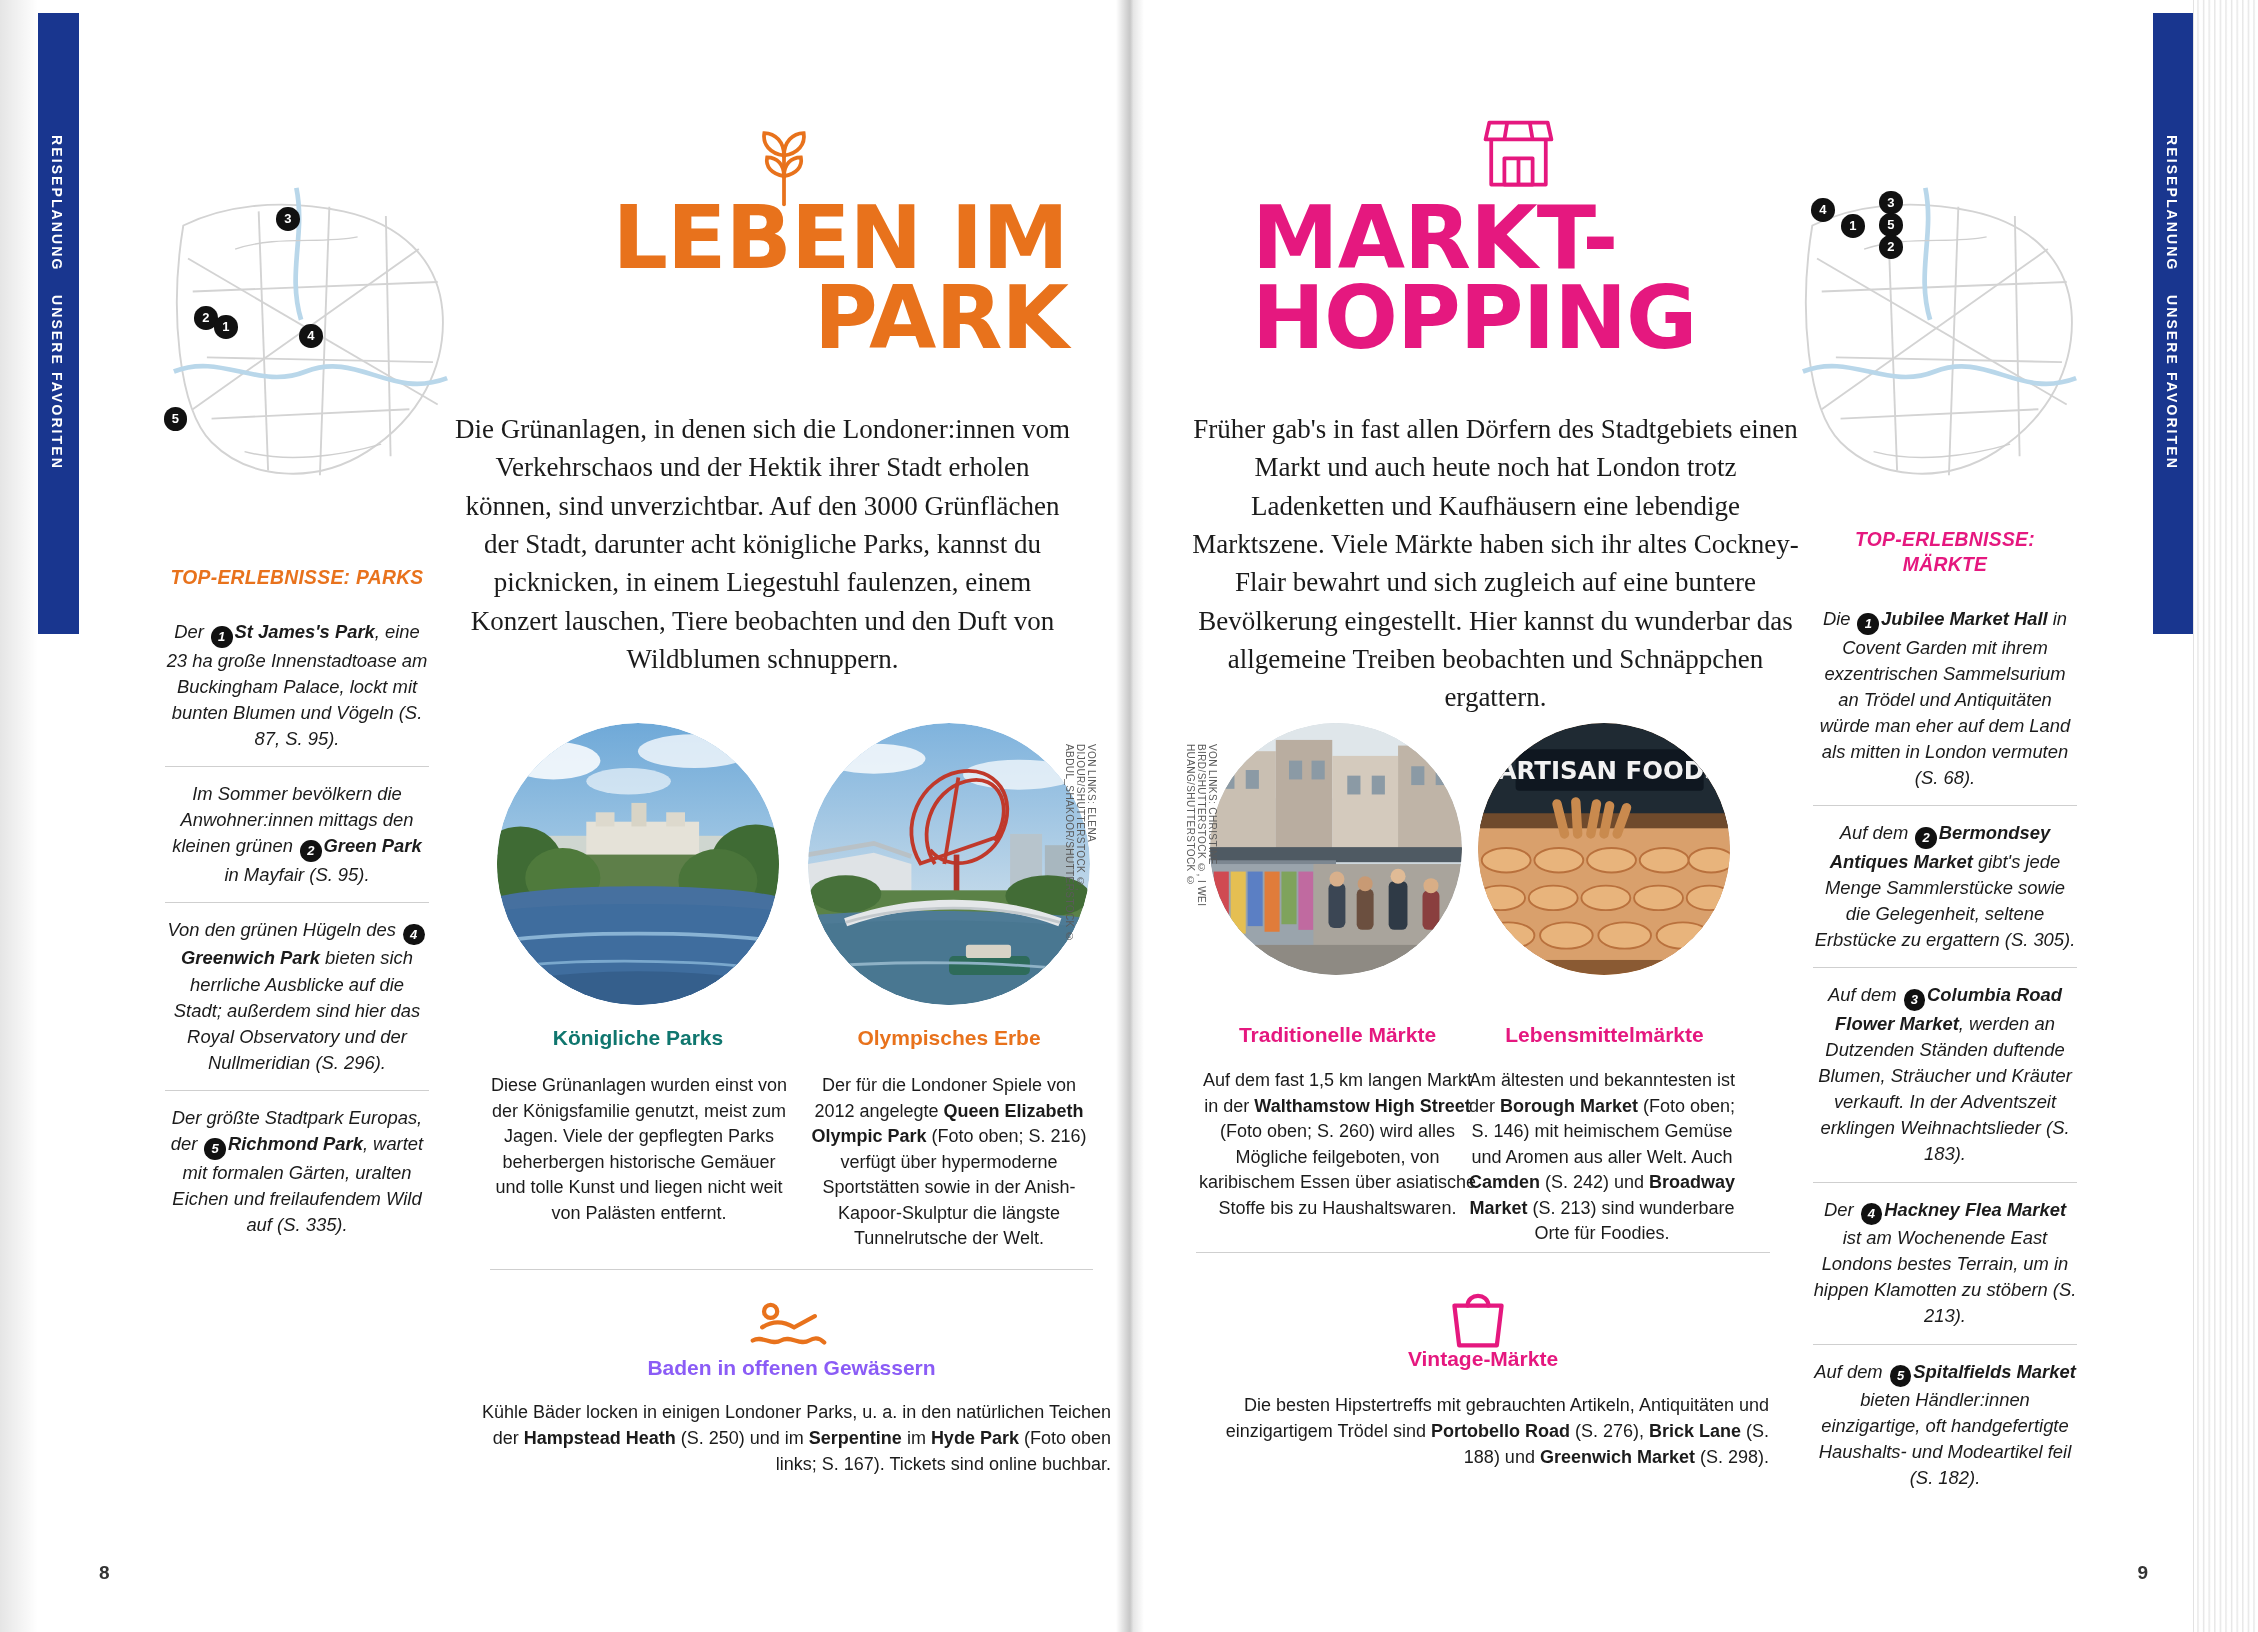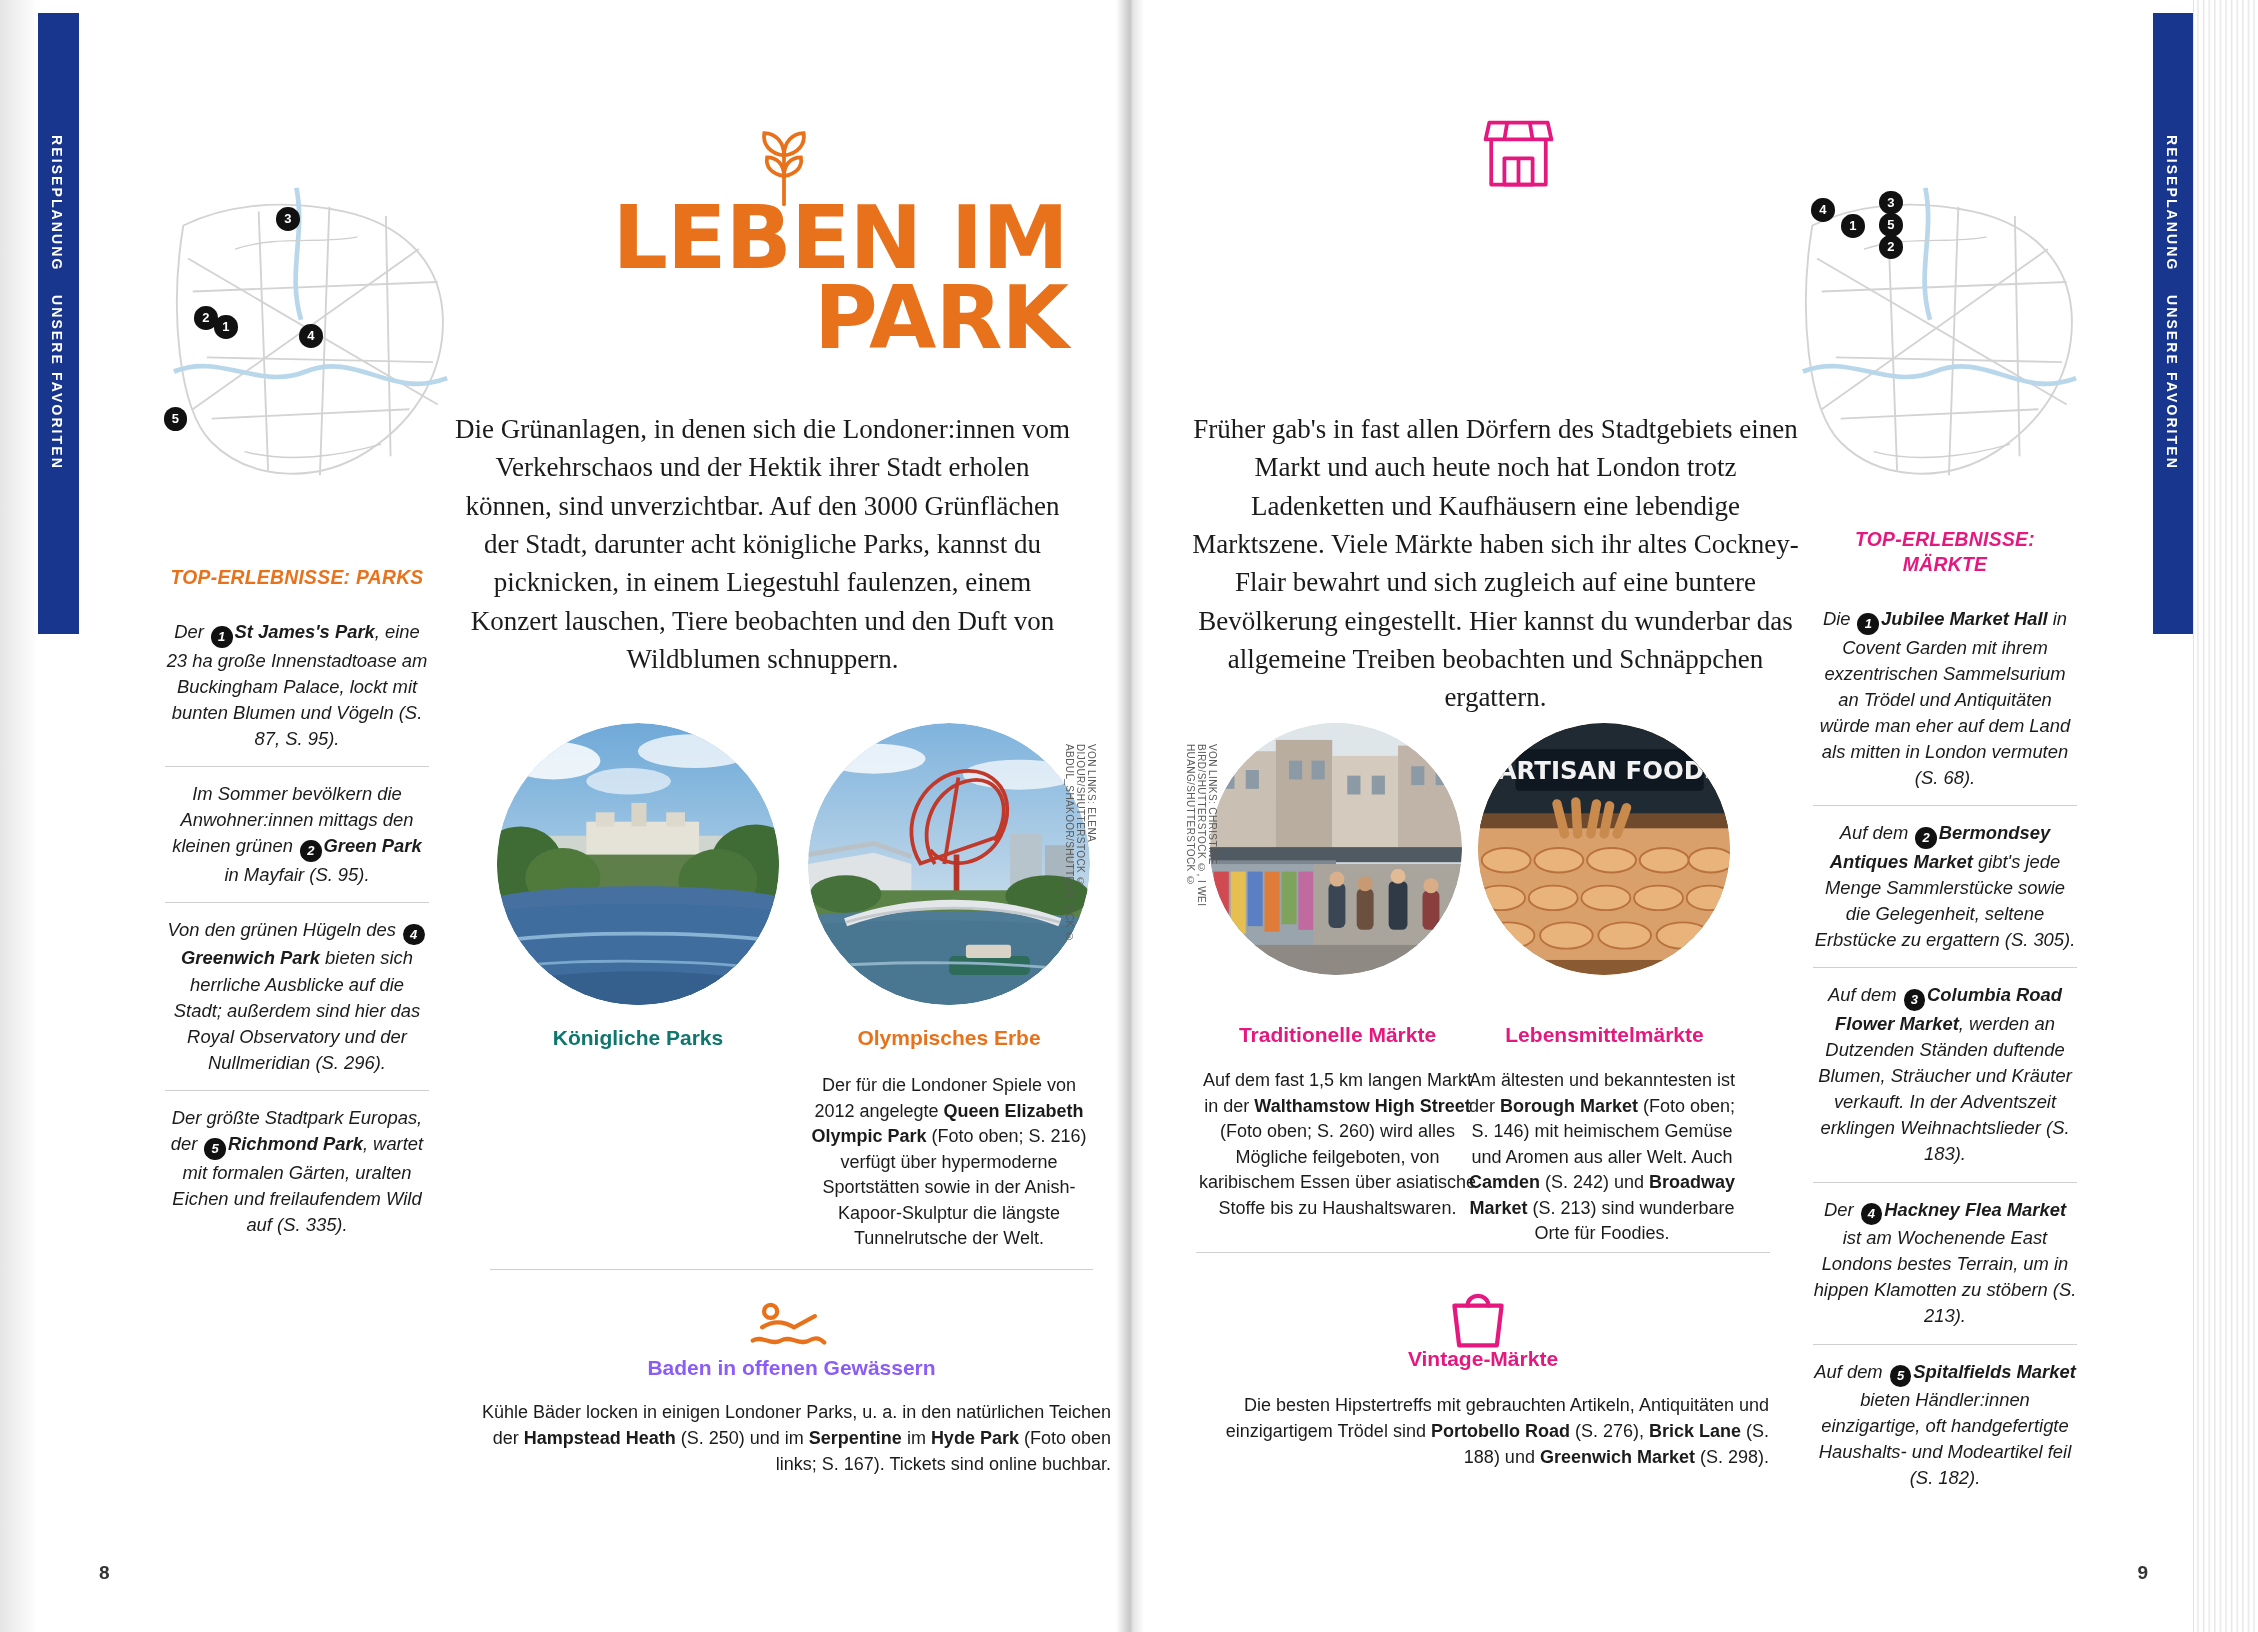--- a/index.html
+++ b/index.html
@@ -255,20 +255,21 @@
         <path d="M8 26 L78 26 L74 8 L12 8 Z"></path>
         <path d="M31 8 L28 26 M55 8 L58 26"></path>
         <path d="M14 26 L14 74 L72 74 L72 26"></path>
         <rect x="28" y="46" width="30" height="28"></rect>
         <path d="M43 46 L43 74"></path>
       </g>
     </svg>
   </div>
 
   <div class="head head-left">LEBEN IM PARK</div>
+  <div class="head head-right">MARKT-HOPPING</div>
 
   <div class="intro intro-left">Die Grünanlagen, in denen sich die Londoner:innen vom Verkehrschaos und der Hektik ihrer Stadt erholen können, sind unverzichtbar. Auf den 3000 Grünflächen der Stadt, darunter acht königliche Parks, kannst du picknicken, in einem Liegestuhl faulenzen, einem Konzert lauschen, Tiere beobachten und den Duft von Wildblumen schnuppern.</div>
   <div class="intro intro-right">Früher gab's in fast allen Dörfern des Stadtgebiets einen Markt und auch heute noch hat London trotz Ladenketten und Kaufhäusern eine lebendige Marktszene. Viele Märkte haben sich ihr altes Cockney-Flair bewahrt und sich zugleich auf eine buntere Bevölkerung eingestellt. Hier kannst du wunderbar das allgemeine Treiben beobachten und Schnäppchen ergattern.</div>
 
   <div class="sidecol sidecol-left">
     <div class="sc-title left">TOP-ERLEBNISSE: PARKS</div>
     <div class="sc-item"><span>Der </span><span class="num">1</span><b>St James's Park</b><span>, eine 23 ha große Innenstadtoase am Buckingham Palace, lockt mit bunten Blumen und Vögeln (S. 87, S. 95).</span></div>
     <div class="sc-item"><span>Im Sommer bevölkern die Anwohner:innen mittags den kleinen grünen </span><span class="num">2</span><b>Green Park</b><span> in Mayfair (S. 95).</span></div>
     <div class="sc-item"><span>Von den grünen Hügeln des </span><span class="num">4</span><b>Greenwich Park</b><span> bieten sich herrliche Ausblicke auf die Stadt; außerdem sind hier das Royal Observatory und der Nullmeridian (S. 296).</span></div>
     <div class="sc-item"><span>Der größte Stadtpark Europas, der </span><span class="num">5</span><b>Richmond Park</b><span>, wartet mit formalen Gärten, uralten Eichen und freilaufendem Wild auf (S. 335).</span></div>
@@ -362,20 +363,21 @@
         <rect x="150" y="248" width="86" height="20" rx="5" fill="#2e6b5a"></rect>
         <rect x="168" y="236" width="48" height="14" rx="3" fill="#d8d3c6"></rect>
         <path d="M10 260 C90 252, 215 254, 292 264" stroke="#8fb2c6" stroke-width="3" fill="none"></path>
       </g>
     </svg>
   </div>
 
   <div class="credit" style="left:1064px; top:744px; height:217px;">VON LINKS: ELENA DIJOUR/SHUTTERSTOCK ©, ABDUL_SHAKOOR/SHUTTERSTOCK ©</div>
 
   <div class="cap-title" style="left:497px; top:1026px; width:282px; color:#0f766e;">Königliche Parks</div>
+  <div class="cap-body" style="left:490px; top:1073px; width:298px;">Diese Grünanlagen wurden einst von der Königsfamilie genutzt, meist zum Jagen. Viele der gepflegten Parks beherbergen historische Gemäuer und tolle Kunst und liegen nicht weit von Palästen entfernt.</div>
 
   <div class="cap-title" style="left:808px; top:1026px; width:282px; color:#e8721c;">Olympisches Erbe</div>
   <div class="cap-body" style="left:800px; top:1073px; width:298px;"><span>Der für die Londoner Spiele von 2012 angelegte </span><b>Queen Elizabeth Olympic Park</b><span> (Foto oben; S. 216) verfügt über hypermoderne Sportstätten sowie in der Anish-Kapoor-Skulptur die längste Tunnelrutsche der Welt.</span></div>
 
   <div class="rule" style="left:490px; top:1269px; width:603px;"></div>
 
   <div class="sec-icon" style="left:749px; top:1299px;">
     <svg width="79" height="53" viewBox="0 0 84 56">
       <g stroke="#e8721c" stroke-width="4.5" fill="none" stroke-linecap="round">
         <circle cx="23" cy="13" r="7"></circle>

